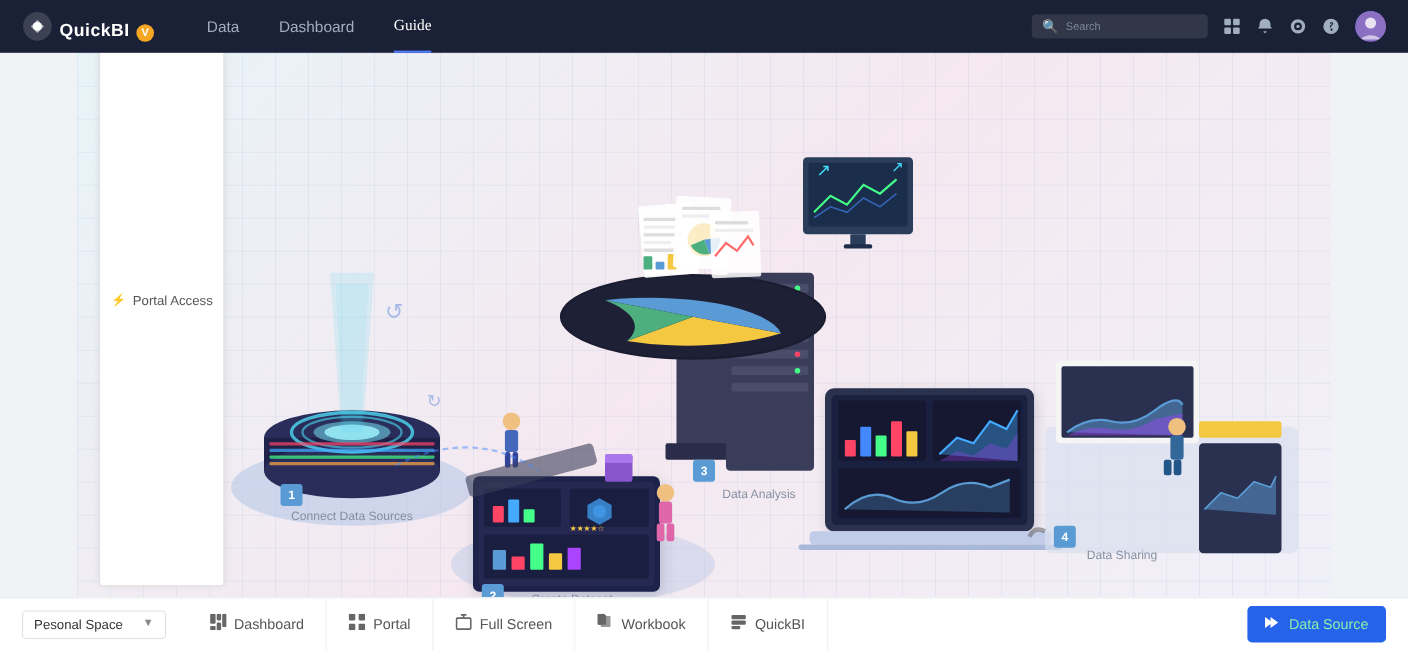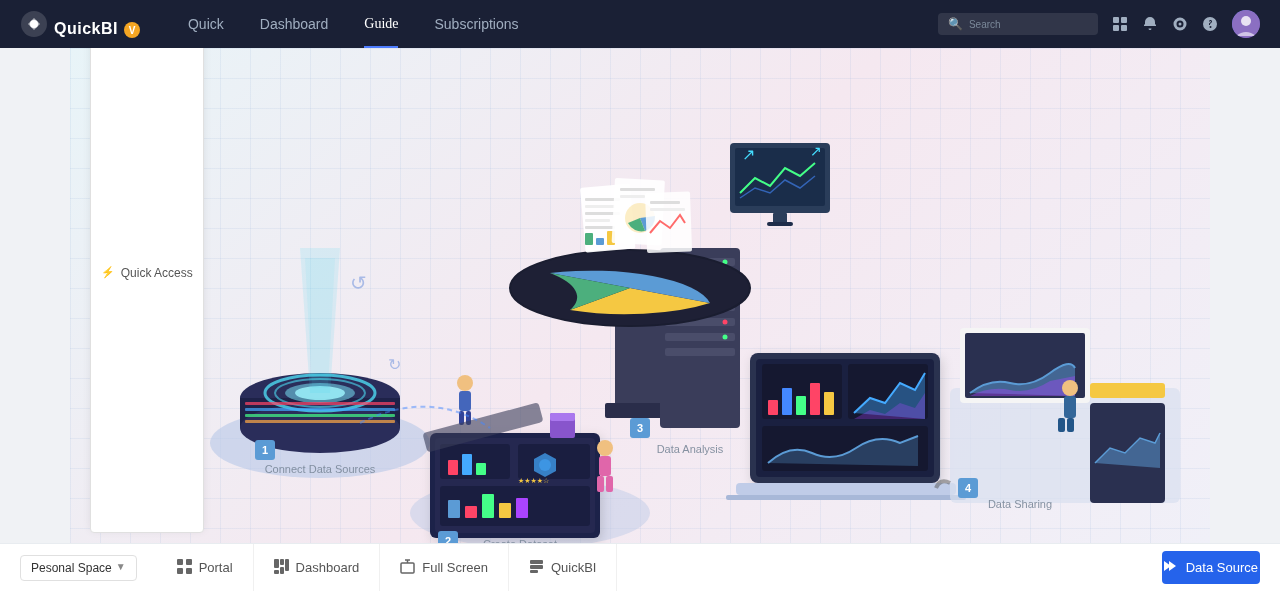--- a/index.html
+++ b/index.html
@@ -161,21 +161,21 @@
       cursor: pointer;
       position: absolute;
       top: -36px;
       left: 20px;
       background: white;
       box-shadow: 0 -2px 8px rgba(0,0,0,0.08);
     }
     .space-dropdown {
       display: flex;
       align-items: flex-start;
-      gap: 4px;
+      gap: 18px;
       border: 1px solid #e0e0e0;
       border-radius: 4px;
       padding: 5px 10px;
       font-size: 12px;
       color: #333;
       cursor: pointer;
       margin-right: 20px;
     }
     .space-dropdown .arrow { font-size: 10px; color: #888; }
     .bottom-nav-items {
@@ -192,24 +192,24 @@
       font-size: 13px;
       color: #555;
       cursor: pointer;
       height: 48px;
       border-right: 1px solid #f0f0f0;
     }
     .bottom-nav-item .icon { font-size: 15px; color: #666; }
     .data-source-btn {
       margin-left: auto;
       background: #2563eb;
-      color: #ffffff;
+      color: #86efac;
       border: none;
       border-radius: 4px;
-      padding: 8px 2px;
+      padding: 8px 16px;
       font-size: 13px;
       cursor: pointer;
       display: flex;
       align-items: center;
       gap: 8px;
     }
 
     
     .scene-container {
       position: relative;
@@ -224,24 +224,23 @@
   <div class="logo-area">
     <svg class="logo-icon" viewBox="0 0 28 28" fill="none">
       <circle cx="14" cy="14" r="13" fill="white" fill-opacity="0.15"></circle>
       <path d="M8 14 L14 8 L20 14 L14 20 Z" fill="white" fill-opacity="0.6"></path>
       <circle cx="14" cy="14" r="4" fill="white"></circle>
     </svg>
     <span class="logo-text">QuickBI</span>
     <div class="badge-v">V</div>
   </div>
   <div class="nav-links">
-    <a class="nav-link">Quick</a>
+    <a class="nav-link">Data</a>
     <a class="nav-link">Dashboard</a>
     <a class="nav-link active">Guide</a>
-    <a class="nav-link">Subscriptions</a>
   </div>
   <div class="nav-right">
     <div class="search-box">
       <span style="color:#7a8899;font-size:12px;">🔍</span>
       <input type="text" placeholder="Search" style="">
     </div>
     <span class="icon-btn">
       <svg width="16" height="16" viewBox="0 0 16 16" fill="currentColor">
           <rect x="1" y="1" width="6" height="6" rx="1"></rect>
           <rect x="9" y="1" width="6" height="6" rx="1"></rect>
@@ -513,62 +512,72 @@
 
       <path d="M866,440 Q870,430 880,435" stroke="#555" stroke-width="4" fill="none" opacity="0.5"></path>
 
       <text x="280" y="242" font-size="20" fill="#7a9adf" opacity="0.6">↺</text>
       <text x="318" y="322" font-size="16" fill="#7a9adf" opacity="0.6">↻</text>
     </svg>
   </div>
 
   <div class="quick-access" style="position:absolute;bottom:10px;left:20px;">
     <span style="font-size:11px;">⚡</span>
-    <span>Quick Access</span>
+    <span>Portal Access</span>
   </div>
 </div>
 
 <div class="bottom-bar">
   <div class="space-dropdown">
     <span>Pesonal Space</span>
     <span class="arrow">▼</span>
   </div>
   <div class="bottom-nav-items">
-    <div class="bottom-nav-item">
-      <span class="icon">
-        <svg width="15" height="15" viewBox="0 0 15 15" fill="#666">
-            <rect x="0" y="0" width="6" height="6" rx="1"></rect>
-            <rect x="9" y="0" width="6" height="6" rx="1"></rect>
-            <rect x="0" y="9" width="6" height="6" rx="1"></rect>
-            <rect x="9" y="9" width="6" height="6" rx="1"></rect>
-          </svg>
-      </span>
-      <span>Portal</span>
-    </div>
     <div class="bottom-nav-item">
       <span class="icon">
         <svg width="15" height="15" viewBox="0 0 15 15" fill="#666">
             <rect x="0" y="0" width="5" height="9" rx="1"></rect>
             <rect x="6" y="0" width="4" height="6" rx="1"></rect>
             <rect x="11" y="0" width="4" height="12" rx="1"></rect>
             <rect x="0" y="11" width="5" height="4" rx="1"></rect>
             <rect x="6" y="8" width="4" height="7" rx="1"></rect>
           </svg>
       </span>
       <span>Dashboard</span>
     </div>
     <div class="bottom-nav-item">
       <span class="icon">
+        <svg width="15" height="15" viewBox="0 0 15 15" fill="#666">
+            <rect x="0" y="0" width="6" height="6" rx="1"></rect>
+            <rect x="9" y="0" width="6" height="6" rx="1"></rect>
+            <rect x="0" y="9" width="6" height="6" rx="1"></rect>
+            <rect x="9" y="9" width="6" height="6" rx="1"></rect>
+          </svg>
+      </span>
+      <span>Portal</span>
+    </div>
+    <div class="bottom-nav-item">
+      <span class="icon">
         <svg width="15" height="15" viewBox="0 0 15 15" fill="none" stroke="#666" stroke-width="1.5">
             <rect x="1" y="4" width="13" height="10" rx="1"></rect>
             <line x1="5" y1="1" x2="10" y2="1"></line>
             <line x1="7.5" y1="1" x2="7.5" y2="4"></line>
           </svg>
       </span>
       <span>Full Screen</span>
+    </div>
+    <div class="bottom-nav-item">
+      <span class="icon">
+        <svg width="15" height="15" viewBox="0 0 15 15" fill="#666">
+            <rect x="0" y="0" width="7" height="10" rx="1"></rect>
+            <rect x="3" y="2" width="9" height="10" rx="1" fill="#999"></rect>
+            <rect x="1" y="1" width="7" height="9" rx="1"></rect>
+          </svg>
+      </span>
+      <span>Workbook</span>
     </div>
     <div class="bottom-nav-item">
       <span class="icon">
         <svg width="15" height="15" viewBox="0 0 15 15" fill="#666">
             <rect x="1" y="1" width="13" height="4" rx="1"></rect>
             <rect x="1" y="6" width="13" height="4" rx="1"></rect>
             <rect x="1" y="11" width="8" height="3" rx="1"></rect>
           </svg>
       </span>
       <span>QuickBI</span>

